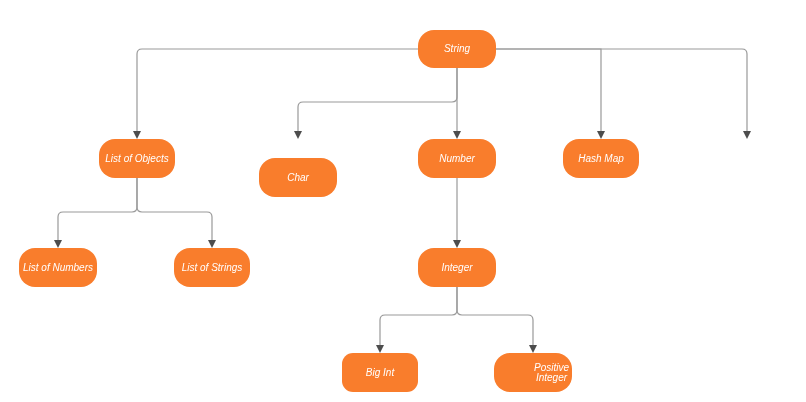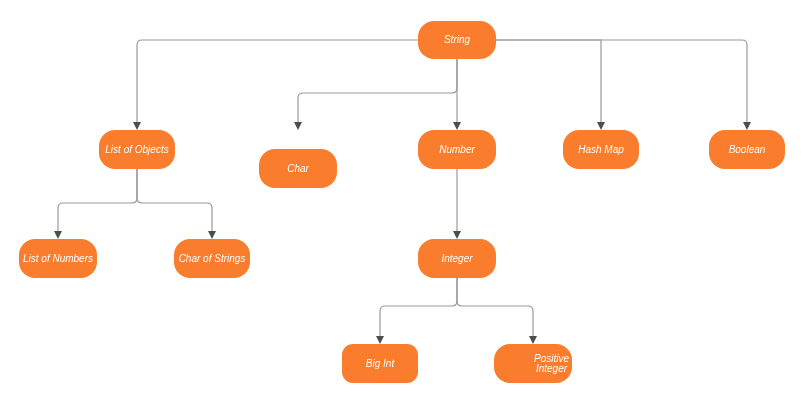--- a/index.html
+++ b/index.html
@@ -4,21 +4,21 @@
 <style>
   html,body{margin:0;padding:0;}
   body{
     width:806px;height:402px;
     background:#ffffff;
     font-family:"Liberation Sans", sans-serif;
     position:relative;
     overflow:hidden;
   }
   .canvas{
-    position:absolute;left:0;top:1px;width:806px;height:286px;
+    position:absolute;left:0;top:10px;width:806px;height:286px;
   }
   svg.edges{
     position:absolute;left:0;top:0;width:806px;height:402px;
     pointer-events:none;
   }
   svg.edges path{
     fill:none;
     stroke:#999999;
     stroke-width:1.2;
     pointer-events:stroke;
@@ -121,28 +121,25 @@
   </div>
   <div class="node n2">
     <span>Char</span>
   </div>
   <div class="node n3">
     <span>Number</span>
   </div>
   <div class="node n4">
     <span>Hash Map</span>
   </div>
-  <div class="node n5">
-    <span>Boolean</span>
-  </div>
   <div class="node n6">
     <span>List of Numbers</span>
   </div>
   <div class="node n7">
-    <span>Char of Strings</span>
+    <span>List of Strings</span>
   </div>
   <div class="node n8">
     <span>Integer</span>
   </div>
   <div class="node n9">
     <span>Big Int</span>
   </div>
   <div class="node n10">
     <span>Positive Integer</span>
   </div>

